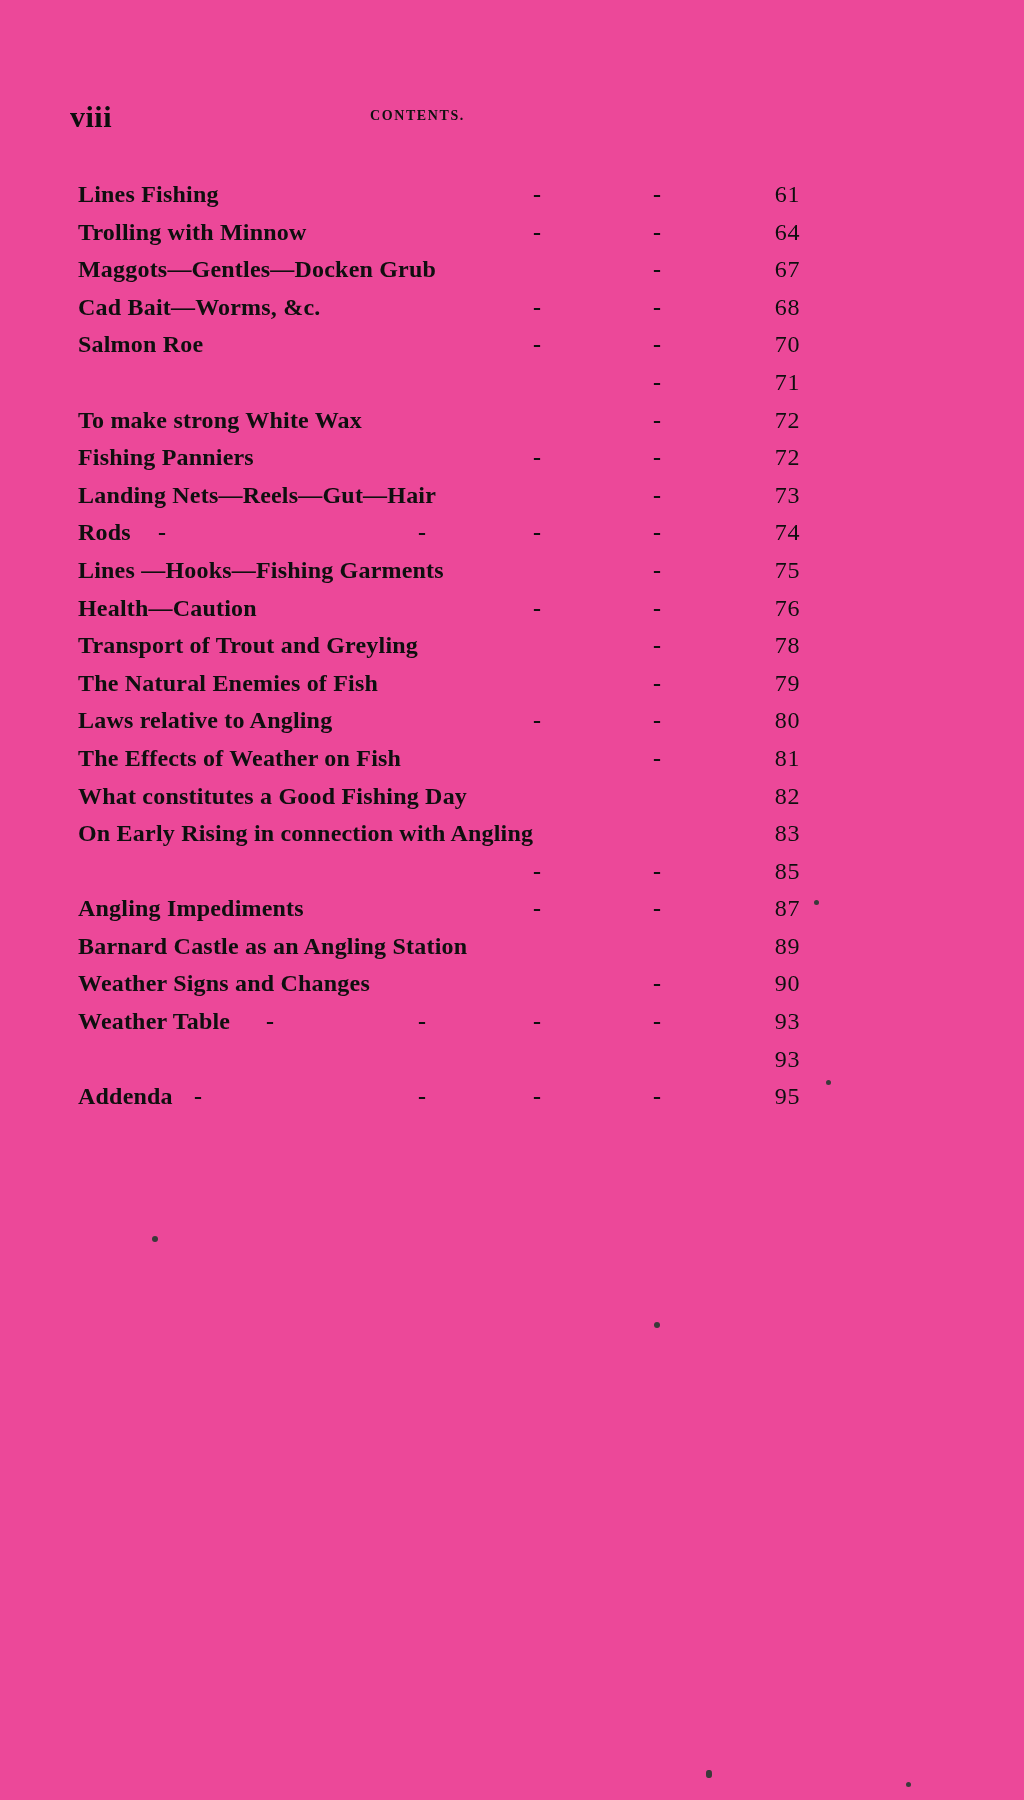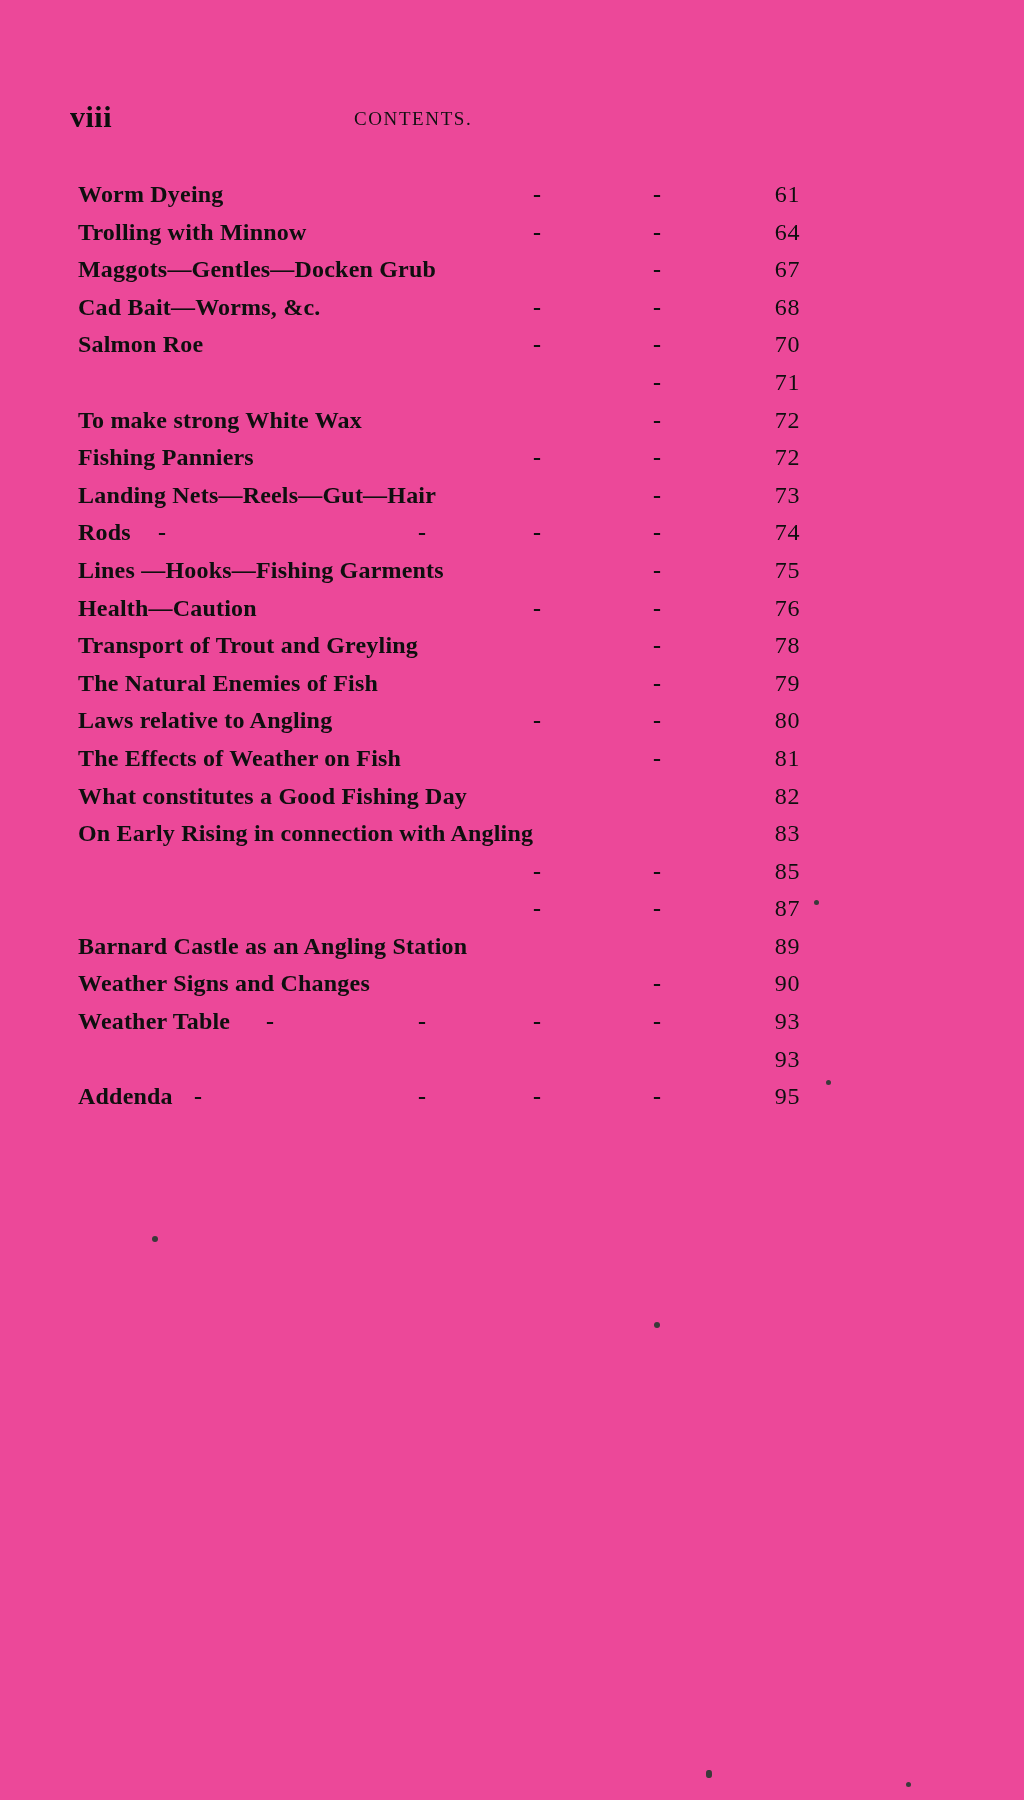--- a/index.html
+++ b/index.html
@@ -38,25 +38,25 @@
     left: 0px;
     top: 0px;
     font-family: "Liberation Serif", serif;
     font-weight: bold;
     font-size: 30px;
     letter-spacing: 0.5px;
     color: #0d0d0d;
   }
   .running-head {
     position: absolute;
-    left: 284px;
+    left: 300px;
     top: 8px;
     font-family: "Liberation Serif", serif;
-    font-weight: normal;
-    font-size: 19px;
+    font-weight: bold;
+    font-size: 14px;
     letter-spacing: 1.6px;
     color: #111111;
   }
 
   
   .toc {
     position: absolute;
     left: 78px;
     top: 176px;
     width: 740px;
@@ -124,21 +124,21 @@
 
 <div class="page">
 
   <div class="header">
     <div class="folio">viii</div>
     <div class="running-head">CONTENTS.</div>
   </div>
 
   <div class="toc" id="toc-list">
       <div class="toc-row">
-        <span class="entry">Worm Dyeing</span>
+        <span class="entry">Lines Fishing</span>
         <span class="lead l2">-</span>
         <span class="lead l3">-</span>
         <span class="pageno">61</span>
       </div>
       <div class="toc-row">
         <span class="entry">Trolling with Minnow</span>
         <span class="lead l2">-</span>
         <span class="lead l3">-</span>
         <span class="pageno">64</span>
       </div>
@@ -226,20 +226,21 @@
       <div class="toc-row">
         <span class="entry">On Early Rising in connection with Angling</span>
         <span class="pageno">83</span>
       </div>
       <div class="toc-row">
         <span class="lead l2">-</span>
         <span class="lead l3">-</span>
         <span class="pageno">85</span>
       </div>
       <div class="toc-row">
+        <span class="entry">Angling Impediments</span>
         <span class="lead l2">-</span>
         <span class="lead l3">-</span>
         <span class="pageno">87</span>
       </div>
       <div class="toc-row">
         <span class="entry">Barnard Castle as an Angling Station</span>
         <span class="pageno">89</span>
       </div>
       <div class="toc-row">
         <span class="entry">Weather Signs and Changes</span>

